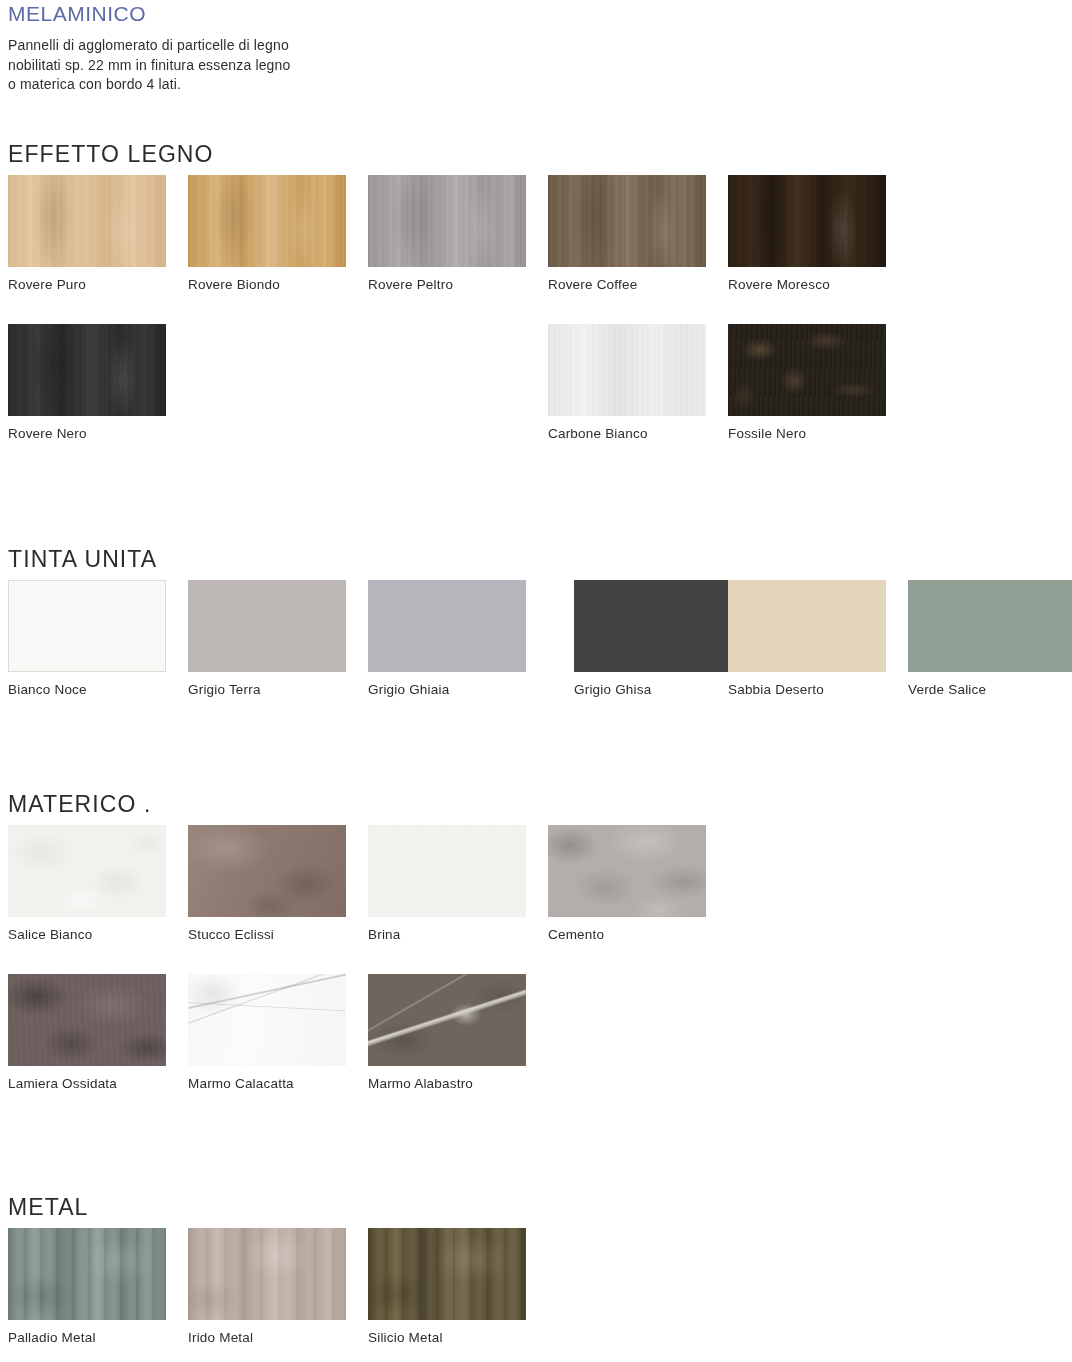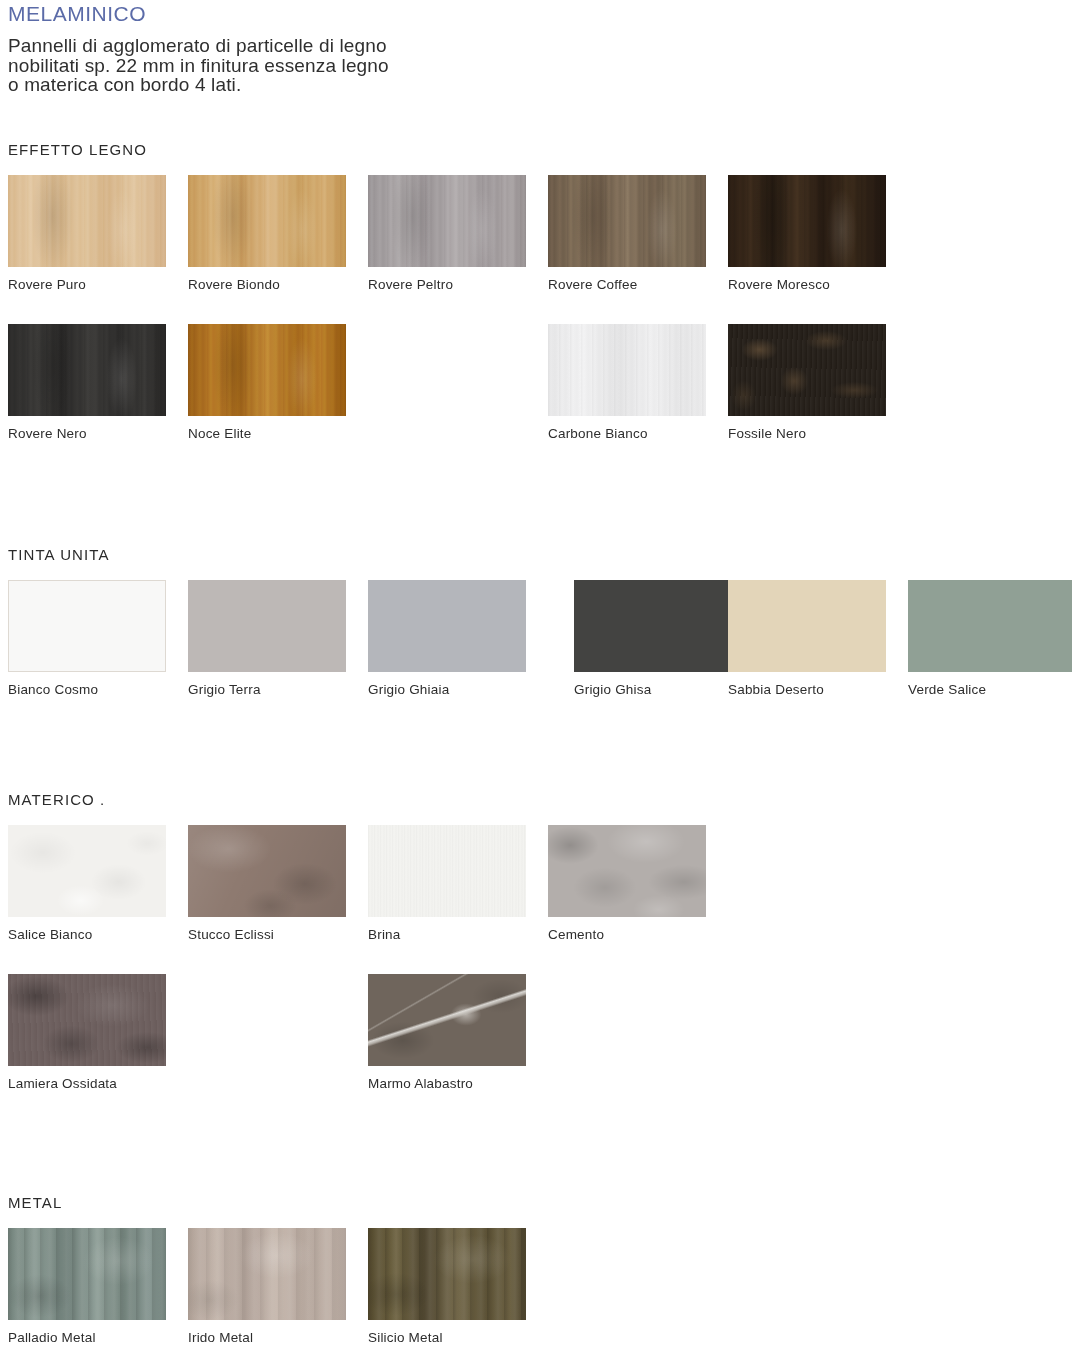--- a/index.html
+++ b/index.html
@@ -23,33 +23,33 @@
     position: absolute;
     left: 8px; top: 2px;
     font-size: 21px;
     letter-spacing: 0.5px;
     font-weight: 400;
     color: #5b6ba8;
   }
   .doc-desc {
     position: absolute;
     left: 8px; top: 36px;
-    font-size: 19px;
+    font-size: 14px;
     line-height: 19.5px;
     color: #2f2f2f;
     white-space: pre-line;
     letter-spacing: 0.15px;
   }
 
   
   .section { position: absolute; left: 0; width: 1072px; }
   .section-title {
     position: absolute;
     left: 8px; top: 0;
-    font-size: 15px;
+    font-size: 23px;
     letter-spacing: 1.1px;
     color: #2b2b2b;
     font-weight: 400;
     white-space: pre;
   }
   .grid {
     position: absolute;
     left: 8px; top: 34px;
     width: 1064px;
   }
@@ -317,42 +317,38 @@
             <div class="cell" style="left: 720px;">
               <div class="sw t-rovere-moresco grain" style="background-color: rgb(46, 33, 22);"></div>
               <div class="lbl">Rovere Moresco</div>
             </div>
           </div>
           <div class="row" style="height: 149px;">
             <div class="cell" style="left: 0px;">
               <div class="sw t-legno-nero grain" style="background-color: rgb(49, 48, 48);"></div>
               <div class="lbl">Rovere Nero</div>
             </div>
-            <div class="cell" style="left: 180px;">
-              <div class="sw t-noce-elite grain" style="background-color: rgb(173, 111, 33);"></div>
-              <div class="lbl">Noce Elite</div>
-            </div>
             <div class="cell" style="left: 540px;">
               <div class="sw t-carbone-bianco" style="background-color: rgb(236, 236, 237);"></div>
               <div class="lbl">Carbone Bianco</div>
             </div>
             <div class="cell" style="left: 720px;">
               <div class="sw t-fossile-nero" style="background-color: rgb(34, 28, 22);"></div>
               <div class="lbl">Fossile Nero</div>
             </div>
           </div>
         </div>
       </div>
       <div class="section" style="top: 546px;">
         <div class="section-title">TINTA UNITA</div>
         <div class="grid">
           <div class="row" style="height: 149px;">
             <div class="cell" style="left: 0px;">
               <div class="sw t-flat bordered" style="background-color: rgb(248, 248, 247);"></div>
-              <div class="lbl">Bianco Cosmo</div>
+              <div class="lbl">Bianco Noce</div>
             </div>
             <div class="cell" style="left: 180px;">
               <div class="sw t-flat" style="background-color: rgb(189, 184, 182);"></div>
               <div class="lbl">Grigio Terra</div>
             </div>
             <div class="cell" style="left: 360px;">
               <div class="sw t-flat" style="background-color: rgb(180, 182, 187);"></div>
               <div class="lbl">Grigio Ghiaia</div>
             </div>
             <div class="cell" style="left: 540px; margin-left: 26px;">
@@ -389,20 +385,24 @@
             <div class="cell" style="left: 540px;">
               <div class="sw t-cemento" style="background-color: rgb(179, 174, 171);"></div>
               <div class="lbl">Cemento</div>
             </div>
           </div>
           <div class="row" style="height: 149px;">
             <div class="cell" style="left: 0px;">
               <div class="sw t-lamiera" style="background-color: rgb(106, 92, 91);"></div>
               <div class="lbl">Lamiera Ossidata</div>
             </div>
+            <div class="cell" style="left: 180px;">
+              <div class="sw t-calacatta" style="background-color: rgb(247, 247, 246);"></div>
+              <div class="lbl">Marmo Calacatta</div>
+            </div>
             <div class="cell" style="left: 360px;">
               <div class="sw t-alabastro" style="background-color: rgb(111, 101, 92);"></div>
               <div class="lbl">Marmo Alabastro</div>
             </div>
           </div>
         </div>
       </div>
       <div class="section" style="top: 1194px;">
         <div class="section-title">METAL</div>
         <div class="grid">

